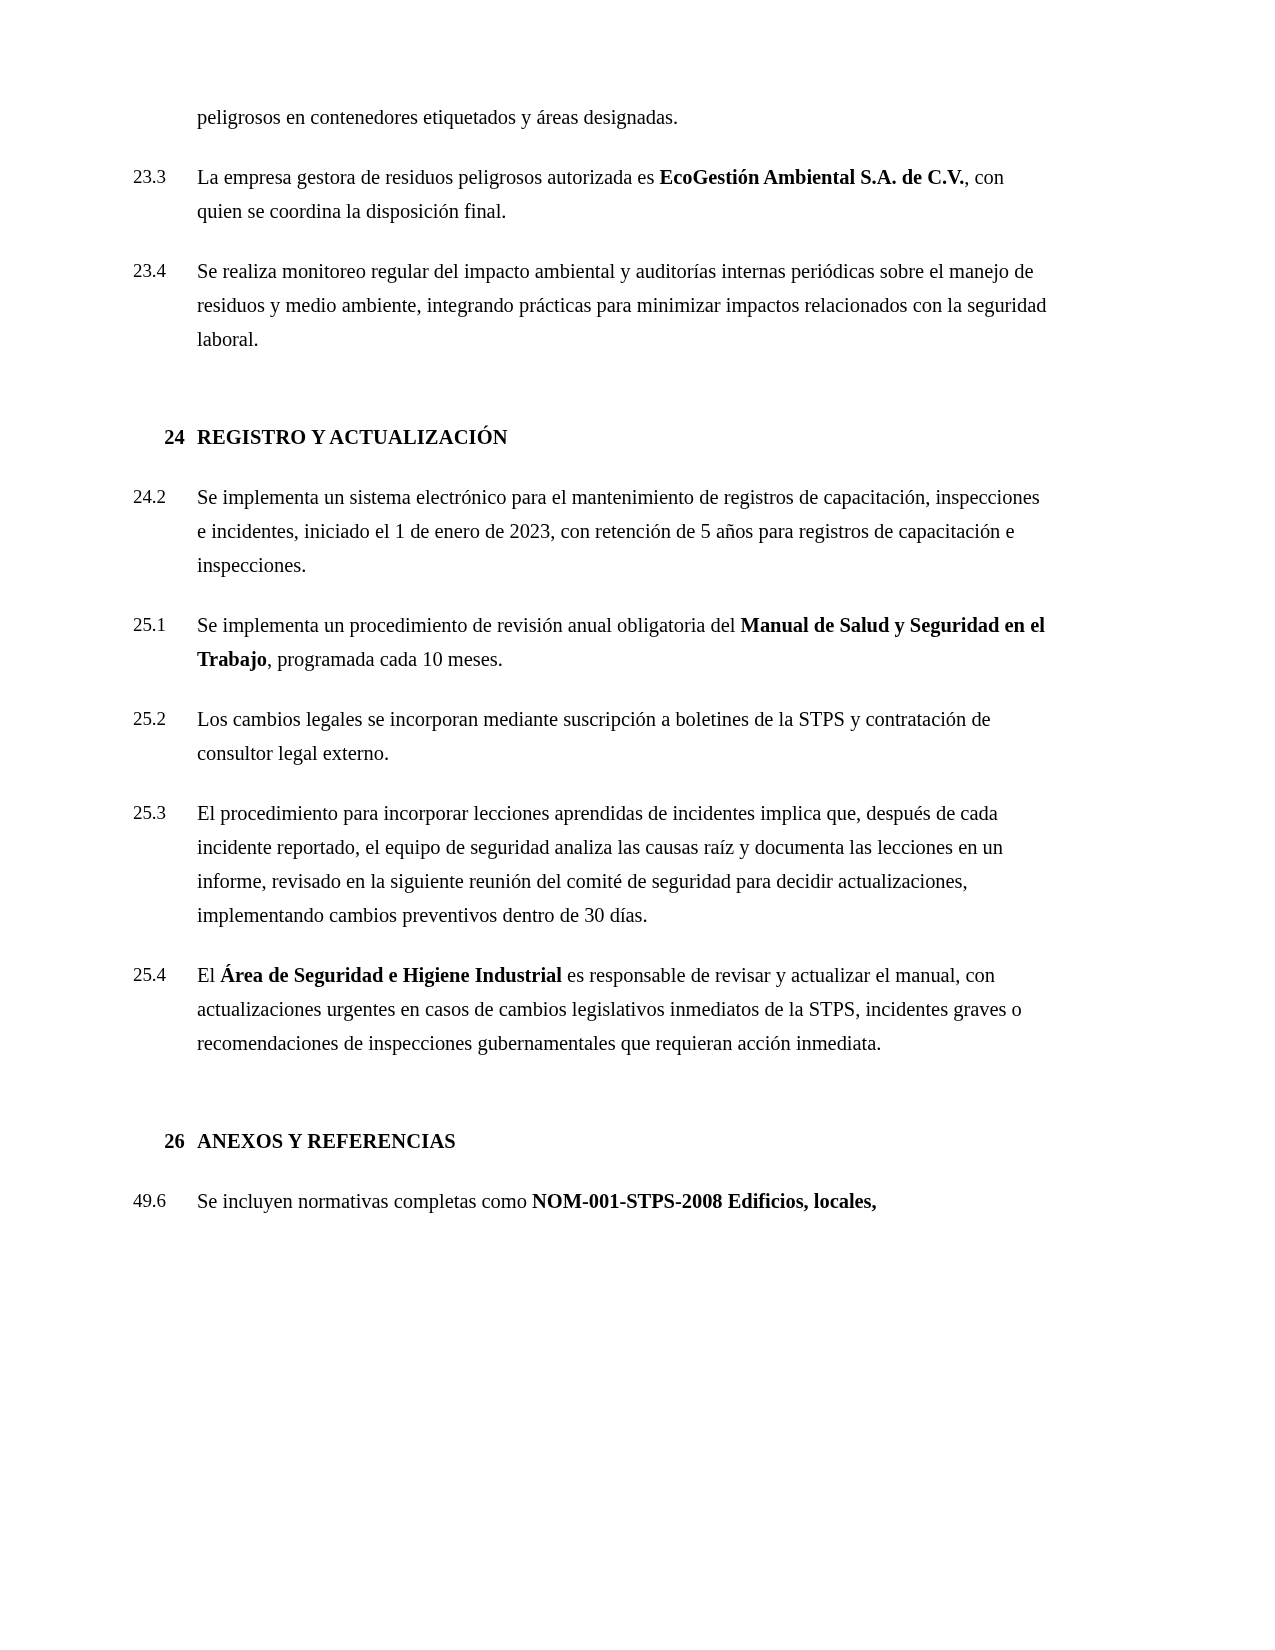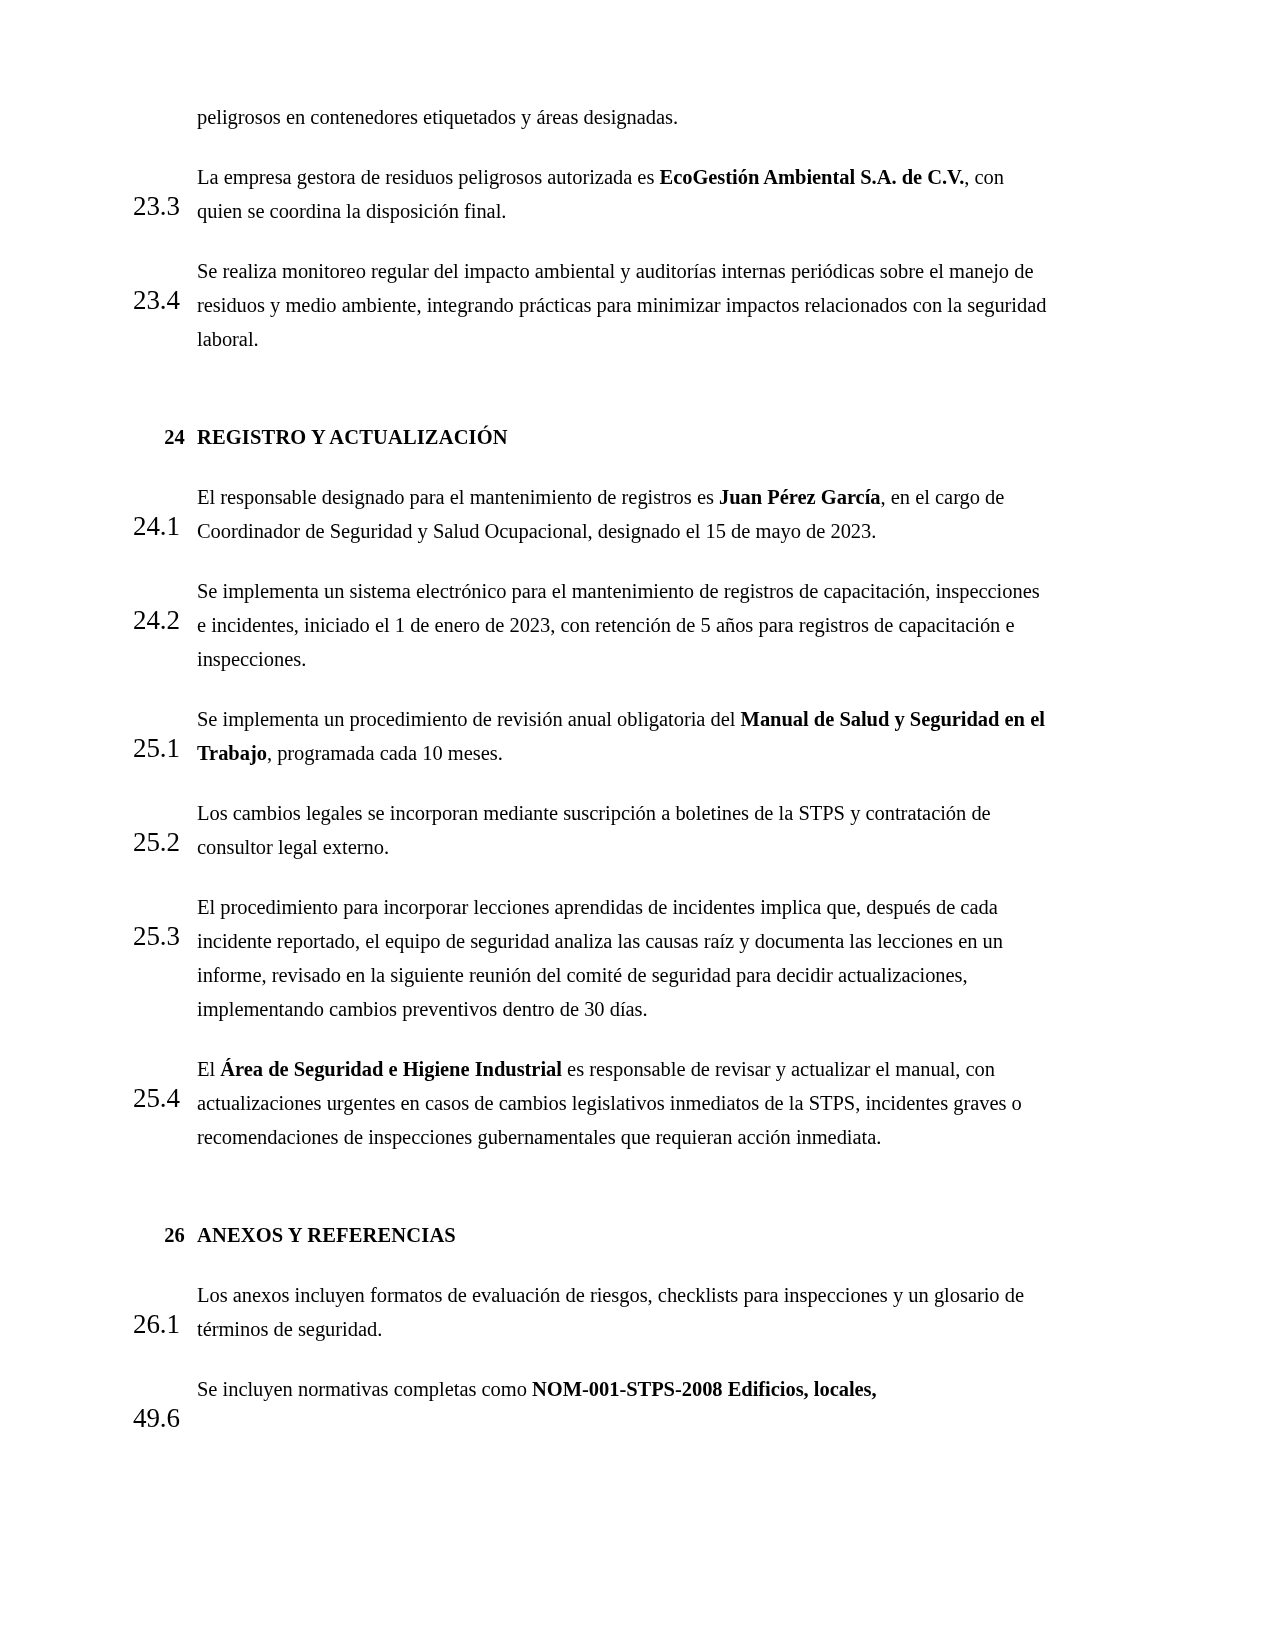--- a/index.html
+++ b/index.html
@@ -42,25 +42,24 @@
 
   
   .clause {
     display: flex;
     align-items: flex-start;
     margin-top: 26px;
   }
   .clause-num {
     flex: 0 0 64px;
     width: 64px;
-    font-size: 27px;
+    font-size: 19px;
     line-height: 34px;
     letter-spacing: -0.1px;
     white-space: nowrap;
-    margin-top: 29px;
   }
   .clause-body {
     flex: 1 1 auto;
     font-size: 20.5px;
     line-height: 34px;
     text-align: left;
     letter-spacing: -0.05px;
     word-spacing: 0.1px;
   }
 
@@ -110,24 +109,20 @@
           <div class="clause-body"><span>Se realiza monitoreo regular del impacto ambiental y auditorías internas periódicas sobre el manejo de residuos y medio ambiente, integrando prácticas para minimizar impactos relacionados con la seguridad laboral.</span></div>
         </div>
       </div>
 
     <div class="section-head">
       <div class="sec-num">24</div>
       <div class="sec-title">REGISTRO Y ACTUALIZACIÓN</div>
     </div>
     <div id="group-24">
         <div class="clause">
-          <div class="clause-num">24.1</div>
-          <div class="clause-body"><span>El responsable designado para el mantenimiento de registros es </span><b>Juan Pérez García</b><span>, en el cargo de Coordinador de Seguridad y Salud Ocupacional, designado el 15 de mayo de 2023.</span></div>
-        </div>
-        <div class="clause">
           <div class="clause-num">24.2</div>
           <div class="clause-body"><span>Se implementa un sistema electrónico para el mantenimiento de registros de capacitación, inspecciones e incidentes, iniciado el 1 de enero de 2023, con retención de 5 años para registros de capacitación e inspecciones.</span></div>
         </div>
       </div>
 
     <div id="group-25">
         <div class="clause">
           <div class="clause-num">25.1</div>
           <div class="clause-body"><span>Se implementa un procedimiento de revisión anual obligatoria del </span><b>Manual de Salud y Seguridad en el Trabajo</b><span>, programada cada 10 meses.</span></div>
         </div>
@@ -144,23 +139,19 @@
           <div class="clause-body"><span>El </span><b>Área de Seguridad e Higiene Industrial</b><span> es responsable de revisar y actualizar el manual, con actualizaciones urgentes en casos de cambios legislativos inmediatos de la STPS, incidentes graves o recomendaciones de inspecciones gubernamentales que requieran acción inmediata.</span></div>
         </div>
       </div>
 
     <div class="section-head">
       <div class="sec-num">26</div>
       <div class="sec-title">ANEXOS Y REFERENCIAS</div>
     </div>
     <div id="group-26">
         <div class="clause">
-          <div class="clause-num">26.1</div>
-          <div class="clause-body"><span>Los anexos incluyen formatos de evaluación de riesgos, checklists para inspecciones y un glosario de términos de seguridad.</span></div>
-        </div>
-        <div class="clause">
           <div class="clause-num">49.6</div>
           <div class="clause-body"><span>Se incluyen normativas completas como </span><b>NOM-001-STPS-2008 Edificios, locales,</b></div>
         </div>
       </div>
 
   </div>
 </div>
 
 </body></html>

